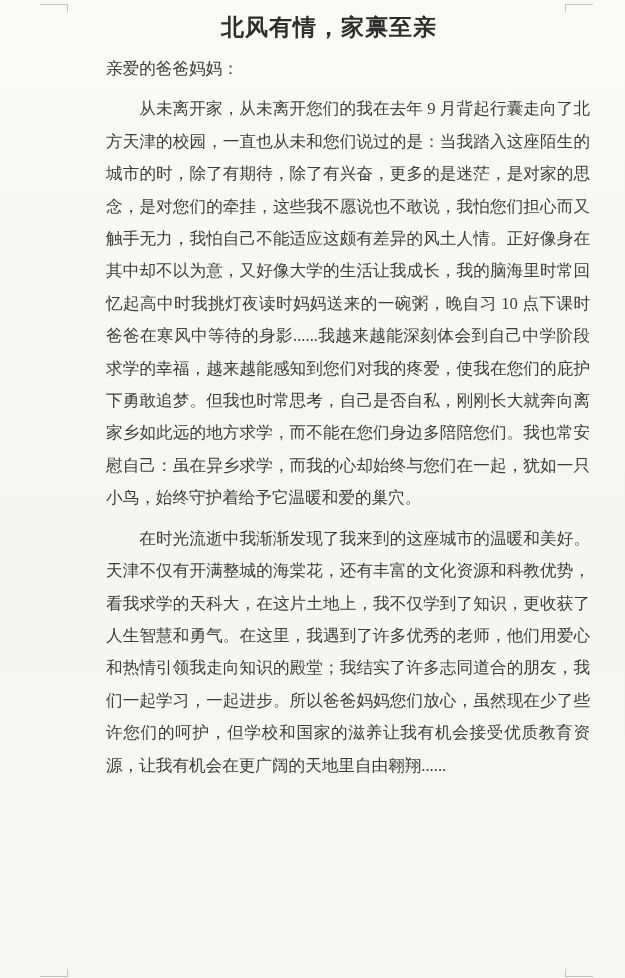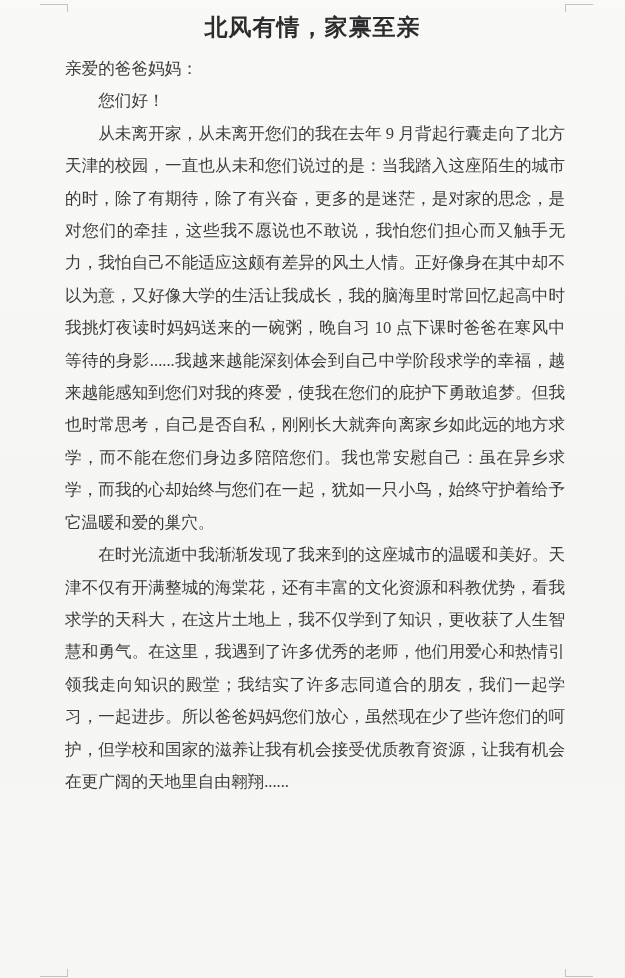--- a/index.html
+++ b/index.html
@@ -5,20 +5,21 @@
   html, body { margin: 0; padding: 0; background: #e9e9e7; }
 
   .page {
     position: relative;
     width: 625px;
     height: 978px;
     margin: 0 auto;
     background: linear-gradient(180deg, #f9f9f7 0%, #f5f5f3 55%, #f6f6f4 100%);
     overflow: hidden;
     box-sizing: border-box;
+    padding-left: 33px;
   }
 
   .doc-title {
     padding-top: 12px;
     text-align: center;
     font-family: "Liberation Sans", "DejaVu Sans", sans-serif;
     font-weight: bold;
     font-size: 23px;
     line-height: 30px;
     letter-spacing: 1px;
@@ -29,21 +30,21 @@
     margin: 11px 60px 0 65px;
     width: 500px;
     font-family: "Liberation Serif", "DejaVu Serif", serif;
     font-size: 16.6px;
     line-height: 32.4px;
     color: #3c3c3c;
     text-align: justify;
     text-justify: inter-ideograph;
   }
 
-  .letter-body p { margin: 0; padding: 0; }
+  .letter-body p { margin: 8px; padding: 0; }
   .letter-body p.indent { text-indent: 2em; }
 
   
   .mark { position: absolute; width: 27px; height: 7px; border-color: #c3c3c1; border-style: solid; border-width: 0; }
   .mark.tl { left: 40px;  top: 4px;    border-top-width: 1px; border-right-width: 1px; }
   .mark.tr { left: 565px; top: 4px;    border-top-width: 1px; border-left-width: 1px; }
   .mark.bl { left: 40px;  top: 969px;  border-bottom-width: 1px; border-right-width: 1px; }
   .mark.br { left: 565px; top: 969px;  border-bottom-width: 1px; border-left-width: 1px; }
 </style>
 </head>
@@ -52,17 +53,16 @@
 <div class="page">
   <div class="mark tl"></div>
   <div class="mark tr"></div>
   <div class="mark bl"></div>
   <div class="mark br"></div>
 
   <div class="doc-title">北风有情，家禀至亲</div>
 
   <div class="letter-body">
       <p>亲爱的爸爸妈妈：</p>
-      <p class="indent">您们好！</p>
       <p class="indent">从未离开家，从未离开您们的我在去年 9 月背起行囊走向了北方天津的校园，一直也从未和您们说过的是：当我踏入这座陌生的城市的时，除了有期待，除了有兴奋，更多的是迷茫，是对家的思念，是对您们的牵挂，这些我不愿说也不敢说，我怕您们担心而又触手无力，我怕自己不能适应这颇有差异的风土人情。正好像身在其中却不以为意，又好像大学的生活让我成长，我的脑海里时常回忆起高中时我挑灯夜读时妈妈送来的一碗粥，晚自习 10 点下课时爸爸在寒风中等待的身影......我越来越能深刻体会到自己中学阶段求学的幸福，越来越能感知到您们对我的疼爱，使我在您们的庇护下勇敢追梦。但我也时常思考，自己是否自私，刚刚长大就奔向离家乡如此远的地方求学，而不能在您们身边多陪陪您们。我也常安慰自己：虽在异乡求学，而我的心却始终与您们在一起，犹如一只小鸟，始终守护着给予它温暖和爱的巢穴。</p>
       <p class="indent">在时光流逝中我渐渐发现了我来到的这座城市的温暖和美好。天津不仅有开满整城的海棠花，还有丰富的文化资源和科教优势，看我求学的天科大，在这片土地上，我不仅学到了知识，更收获了人生智慧和勇气。在这里，我遇到了许多优秀的老师，他们用爱心和热情引领我走向知识的殿堂；我结实了许多志同道合的朋友，我们一起学习，一起进步。所以爸爸妈妈您们放心，虽然现在少了些许您们的呵护，但学校和国家的滋养让我有机会接受优质教育资源，让我有机会在更广阔的天地里自由翱翔......</p>
     </div>
 </div>
 
 </body></html>

